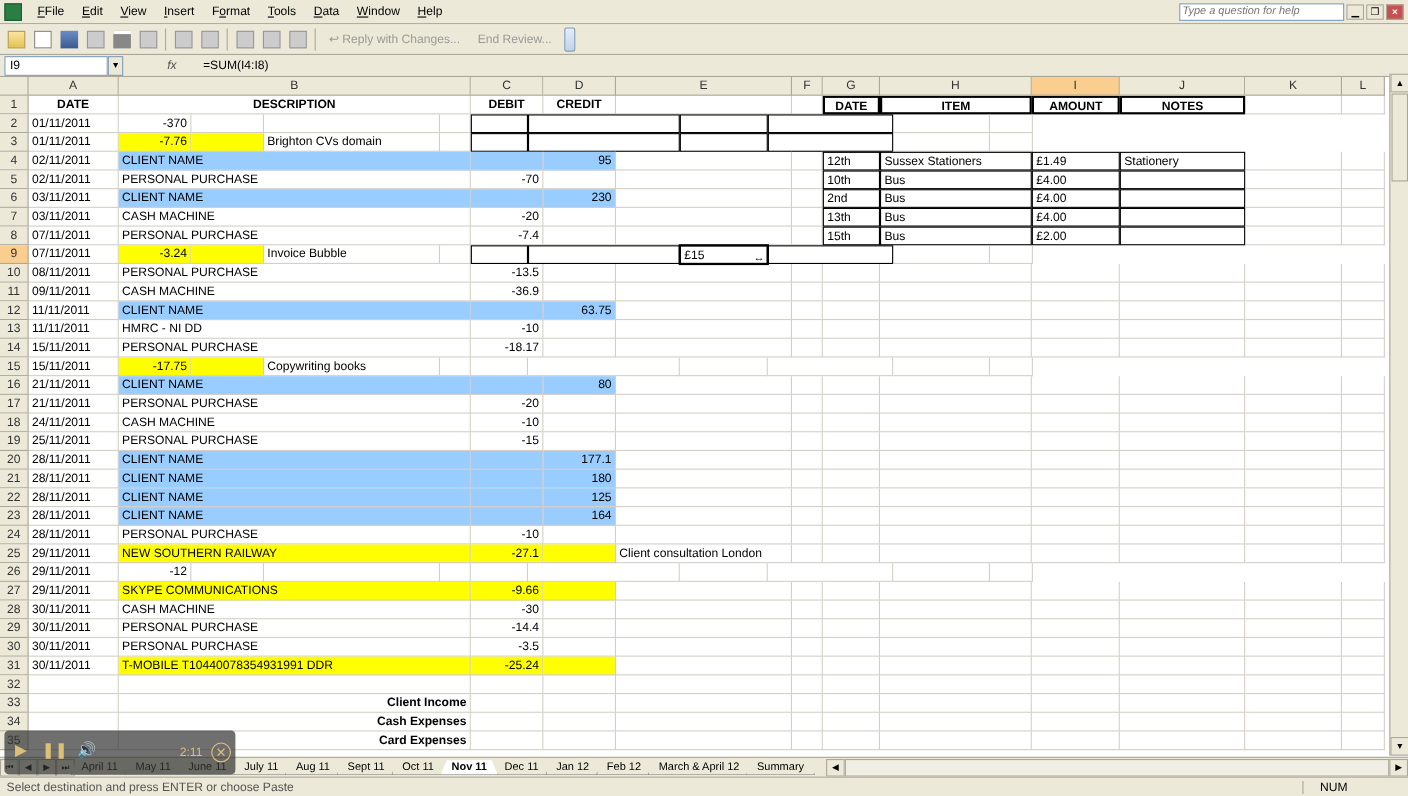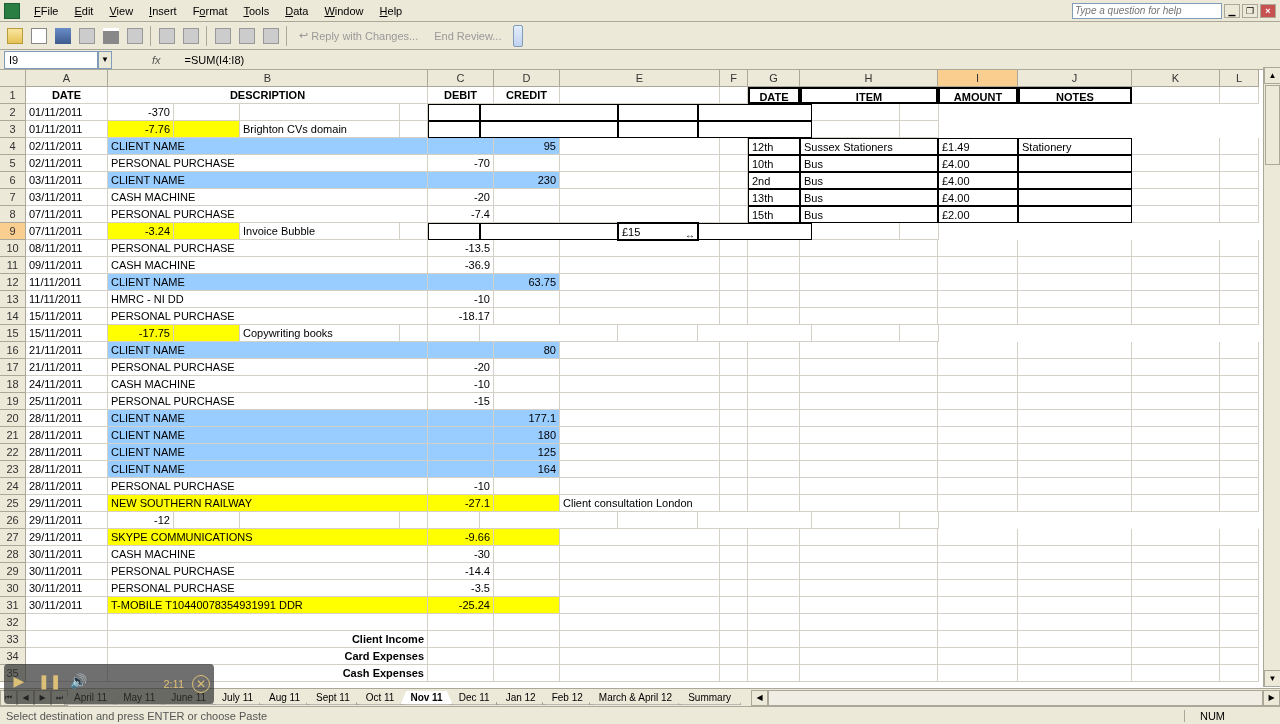--- a/index.html
+++ b/index.html
@@ -661,35 +661,35 @@
         <div class="cell " style="width: 28px;"></div>
         <div class="cell " style="width: 52px;"></div>
         <div class="cell " style="width: 138px;"></div>
         <div class="cell " style="width: 80px;"></div>
         <div class="cell " style="width: 114px;"></div>
         <div class="cell " style="width: 88px;"></div>
         <div class="cell " style="width: 39px;"></div>
       </div>
       <div class="row">
         <div class="cell " style="width: 82px;"></div>
+        <div class="cell bold right" style="width: 320px;">Cash Expenses</div>
+        <div class="cell  right" style="width: 66px;"></div>
+        <div class="cell  right" style="width: 66px;"></div>
+        <div class="cell " style="width: 160px;"></div>
+        <div class="cell " style="width: 28px;"></div>
+        <div class="cell " style="width: 52px;"></div>
+        <div class="cell " style="width: 138px;"></div>
+        <div class="cell " style="width: 80px;"></div>
+        <div class="cell " style="width: 114px;"></div>
+        <div class="cell " style="width: 88px;"></div>
+        <div class="cell " style="width: 39px;"></div>
+      </div>
+      <div class="row">
+        <div class="cell " style="width: 82px;"></div>
         <div class="cell bold right" style="width: 320px;">Card Expenses</div>
-        <div class="cell  right" style="width: 66px;"></div>
-        <div class="cell  right" style="width: 66px;"></div>
-        <div class="cell " style="width: 160px;"></div>
-        <div class="cell " style="width: 28px;"></div>
-        <div class="cell " style="width: 52px;"></div>
-        <div class="cell " style="width: 138px;"></div>
-        <div class="cell " style="width: 80px;"></div>
-        <div class="cell " style="width: 114px;"></div>
-        <div class="cell " style="width: 88px;"></div>
-        <div class="cell " style="width: 39px;"></div>
-      </div>
-      <div class="row">
-        <div class="cell " style="width: 82px;"></div>
-        <div class="cell bold right" style="width: 320px;">Cash Expenses</div>
         <div class="cell  right" style="width: 66px;"></div>
         <div class="cell  right" style="width: 66px;"></div>
         <div class="cell " style="width: 160px;"></div>
         <div class="cell " style="width: 28px;"></div>
         <div class="cell " style="width: 52px;"></div>
         <div class="cell " style="width: 138px;"></div>
         <div class="cell " style="width: 80px;"></div>
         <div class="cell " style="width: 114px;"></div>
         <div class="cell " style="width: 88px;"></div>
         <div class="cell " style="width: 39px;"></div>

